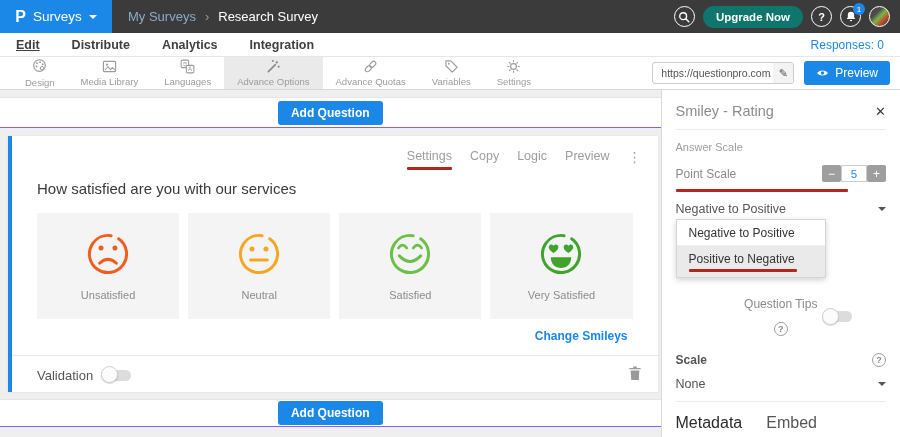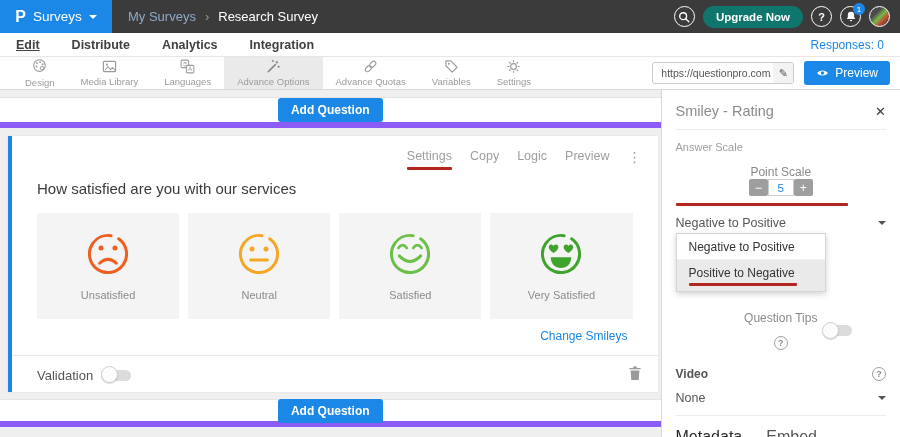--- a/index.html
+++ b/index.html
@@ -39,52 +39,52 @@
   .tool.active { background:#eaeaea; }
   .tool-label { font-size:9.5px; color:#9b9b9b; white-space:nowrap; }
   .toolbar-right { margin-left:auto; display:flex; align-items:center; gap:10px; padding-right:10px; }
   .url-field { display:flex; align-items:center; border:1px solid #ccc; border-radius:3px; height:22px; background:#fff; overflow:hidden; }
   .url-input { border:none; outline:none; width:120px; font-size:10.5px; color:#555; padding:0 2px 0 8px; font-family:inherit; }
   .pencil { width:20px; height:100%; display:flex; align-items:center; justify-content:center; color:#555; font-size:11px; cursor:pointer; background:#f3f3f3; }
   .preview-btn { display:flex; align-items:center; gap:6px; background:#1B87E6; color:#fff; border:none; border-radius:3px; font-size:12px; padding:5px 12px; cursor:pointer; font-family:inherit; }
   
   .content { display:flex; height:347px; }
   .editor { width:681px; display:flex; flex-direction:column; }
-  .addq-bar { background:#fff; border-top:1px solid #e5e5e5; border-bottom:6px solid #8b5cf6; display:flex; align-items:center; justify-content:center; position:relative; flex:0 0 auto; }
+  .addq-bar { background:#fff; border-top:1px solid #e5e5e5; border-bottom:1px solid #8b5cf6; display:flex; align-items:center; justify-content:center; position:relative; flex:0 0 auto; }
   .addq-bar.top { height:31px; margin-top:7px; }
   .addq-bar.bottom { height:28px; margin-top:7px; }
   .addq-btn { background:#1B87E6; color:#fff; border:none; border-radius:3px; font-size:12px; font-weight:bold; padding:5px 13px; cursor:pointer; font-family:inherit; }
   .bar-right { position:absolute; right:8px; display:flex; gap:6px; }
   .mini-btn { display:flex; align-items:center; gap:4px; background:#fff; border:1px solid #c9c9c9; border-radius:3px; font-size:10px; color:#444; padding:3px 7px; cursor:pointer; font-family:inherit; }
   
   .qcard { margin:8px 3px 0 8px; background:#fff; border-left:4px solid #1B87E6; height:256px; box-shadow:0 0 2px rgba(0,0,0,.08); }
   .qtabs { display:flex; justify-content:flex-end; align-items:flex-start; gap:18px; padding:13px 16px 0 0; }
   .qtab { font-size:12.5px; color:#9e9e9e; cursor:pointer; }
   .qtab-wrap { display:flex; flex-direction:column; }
   .annot { height:3px; background:#B3261E; border-radius:1px; margin-top:4px; }
   .dots { color:#9e9e9e; font-size:14px; cursor:pointer; line-height:1; margin-top:1px; }
   .qtitle { font-size:15px; color:#3a3a3a; margin:10px 0 0 25px; }
   .smiley-row { display:flex; gap:9px; margin:16px 25px 0 25px; }
   .smiley-card { flex:1; height:106px; background:#f4f4f4; display:flex; flex-direction:column; align-items:center; cursor:pointer; }
   .smiley-card svg { margin-top:15px; }
   .smiley-label { margin-top:9px; font-size:11px; color:#8b8b8b; white-space:nowrap; }
-  .change-link { text-align:right; margin:10px 30px 0 12px; font-size:12px; color:#1B87E6; cursor:pointer; }
+  .change-link { text-align:right; margin:10px 30px 0 12px; font-size:12px; color:#1B87E6; cursor:pointer;font-weight:bold; }
   .validation-row { display:flex; align-items:center; border-top:1px solid #e8e8e8; margin-top:12px; padding:9px 16px 9px 25px; }
   .validation-label { font-size:13px; color:#555; margin-right:10px; }
   .toggle { width:28px; height:11px; background:#dcdcdc; border-radius:6px; position:relative; cursor:pointer; flex:0 0 auto; }
   .toggle-knob { position:absolute; left:-2px; top:-3.5px; width:17px; height:17px; background:#fcfcfc; border:1px solid #cfcfcf; border-radius:50%; box-shadow:0 1px 1px rgba(0,0,0,.15); }
   .trash { margin-left:auto; cursor:pointer; }
   
   .panel { width:246px; background:#fff; border-left:1px solid #d9d9d9; padding:0 14px; overflow:hidden; }
   .panel-header { display:flex; align-items:center; justify-content:space-between; padding-top:13px; }
   .panel-title { font-size:14.5px; color:#8C8C8C; }
   .close { font-size:13px; color:#3a3a3a; cursor:pointer; }
   .panel-divider { border-top:1px solid #ececec; margin-top:10px; }
   .small-label { font-size:11px; color:#9e9e9e; margin-top:11px; }
-  .point-row { display:flex; align-items:center; justify-content:space-between; margin-top:12px;flex-direction:column; }
+  .point-row { display:flex; align-items:center; justify-content:space-between; margin-top:12px; }
   .point-label { font-size:12px; color:#8a8a8a; }
   .stepper { display:flex; align-items:center; }
   .step-btn { width:19px; height:17px; background:#9e9e9e; color:#fff; font-size:12px; display:flex; align-items:center; justify-content:center; cursor:pointer; border-radius:2px; }
   .step-val { width:26px; height:17px; border:1px solid #ccc; background:#fff; color:#1B87E6; font-size:11.5px; display:flex; align-items:center; justify-content:center; }
   .annot-full { height:3px; background:#B3261E; border-radius:1px; margin-top:7px; width:172px; }
   .select-row { display:flex; align-items:center; justify-content:space-between; margin-top:10px; cursor:pointer; }
   .select-text { font-size:12.5px; color:#555; }
   .caret-dark { border-top-color:#555; }
   .dropdown { width:150px; background:#fff; border:1px solid #d5d5d5; box-shadow:0 2px 6px rgba(0,0,0,.18); margin-top:3px; position:relative; z-index:5; }
   .dd-option { padding:6px 12px 5px; font-size:12px; color:#333; cursor:pointer; }
@@ -342,21 +342,21 @@
 
     <div class="tips-row">
       <span class="tips-label">Question Tips</span>
       <span class="toggle">
           <span class="toggle-knob"></span>
         </span>
       <span class="qmark">?</span>
     </div>
 
     <div class="video-row">
-      <span class="video-label">Video</span>
+      <span class="video-label">Scale</span>
       <span class="qmark">?</span>
     </div>
     <div class="select-row">
       <span class="select-text">None</span>
       <span class="caret caret-dark"></span>
     </div>
 
     <div class="panel-divider"></div>
     <div class="panel-tabs">
       <span class="ptab active">Metadata</span>

